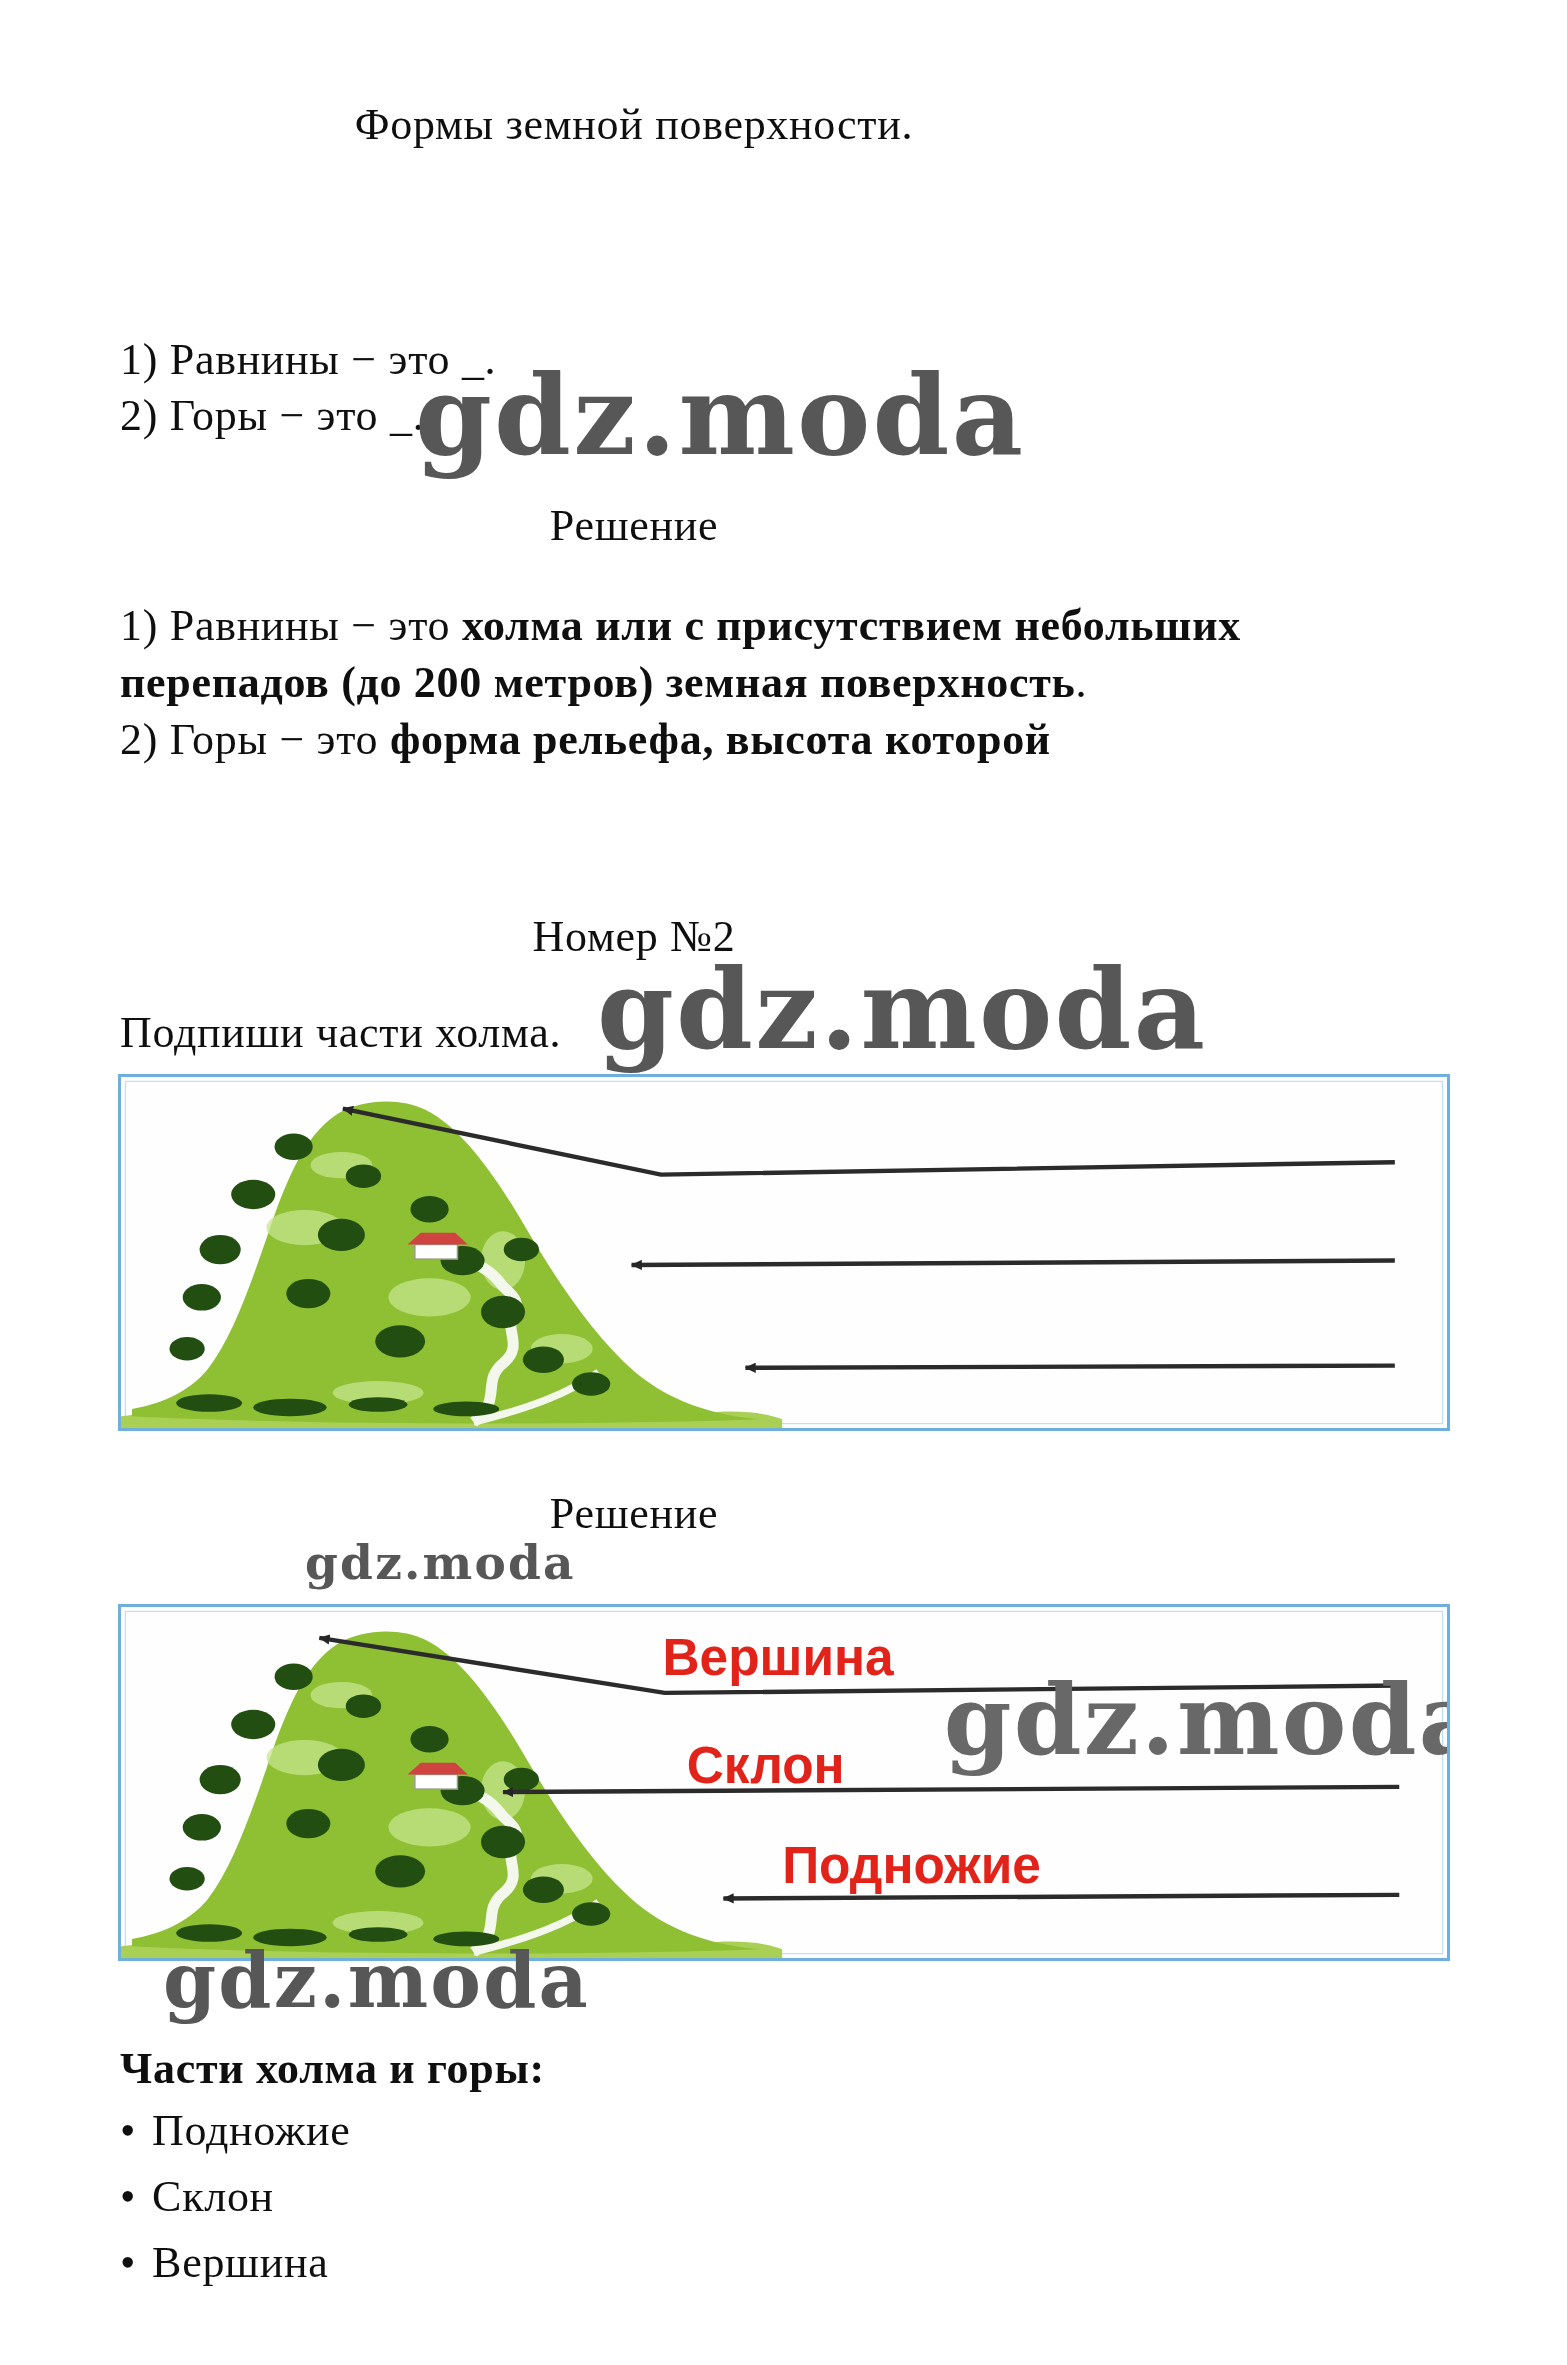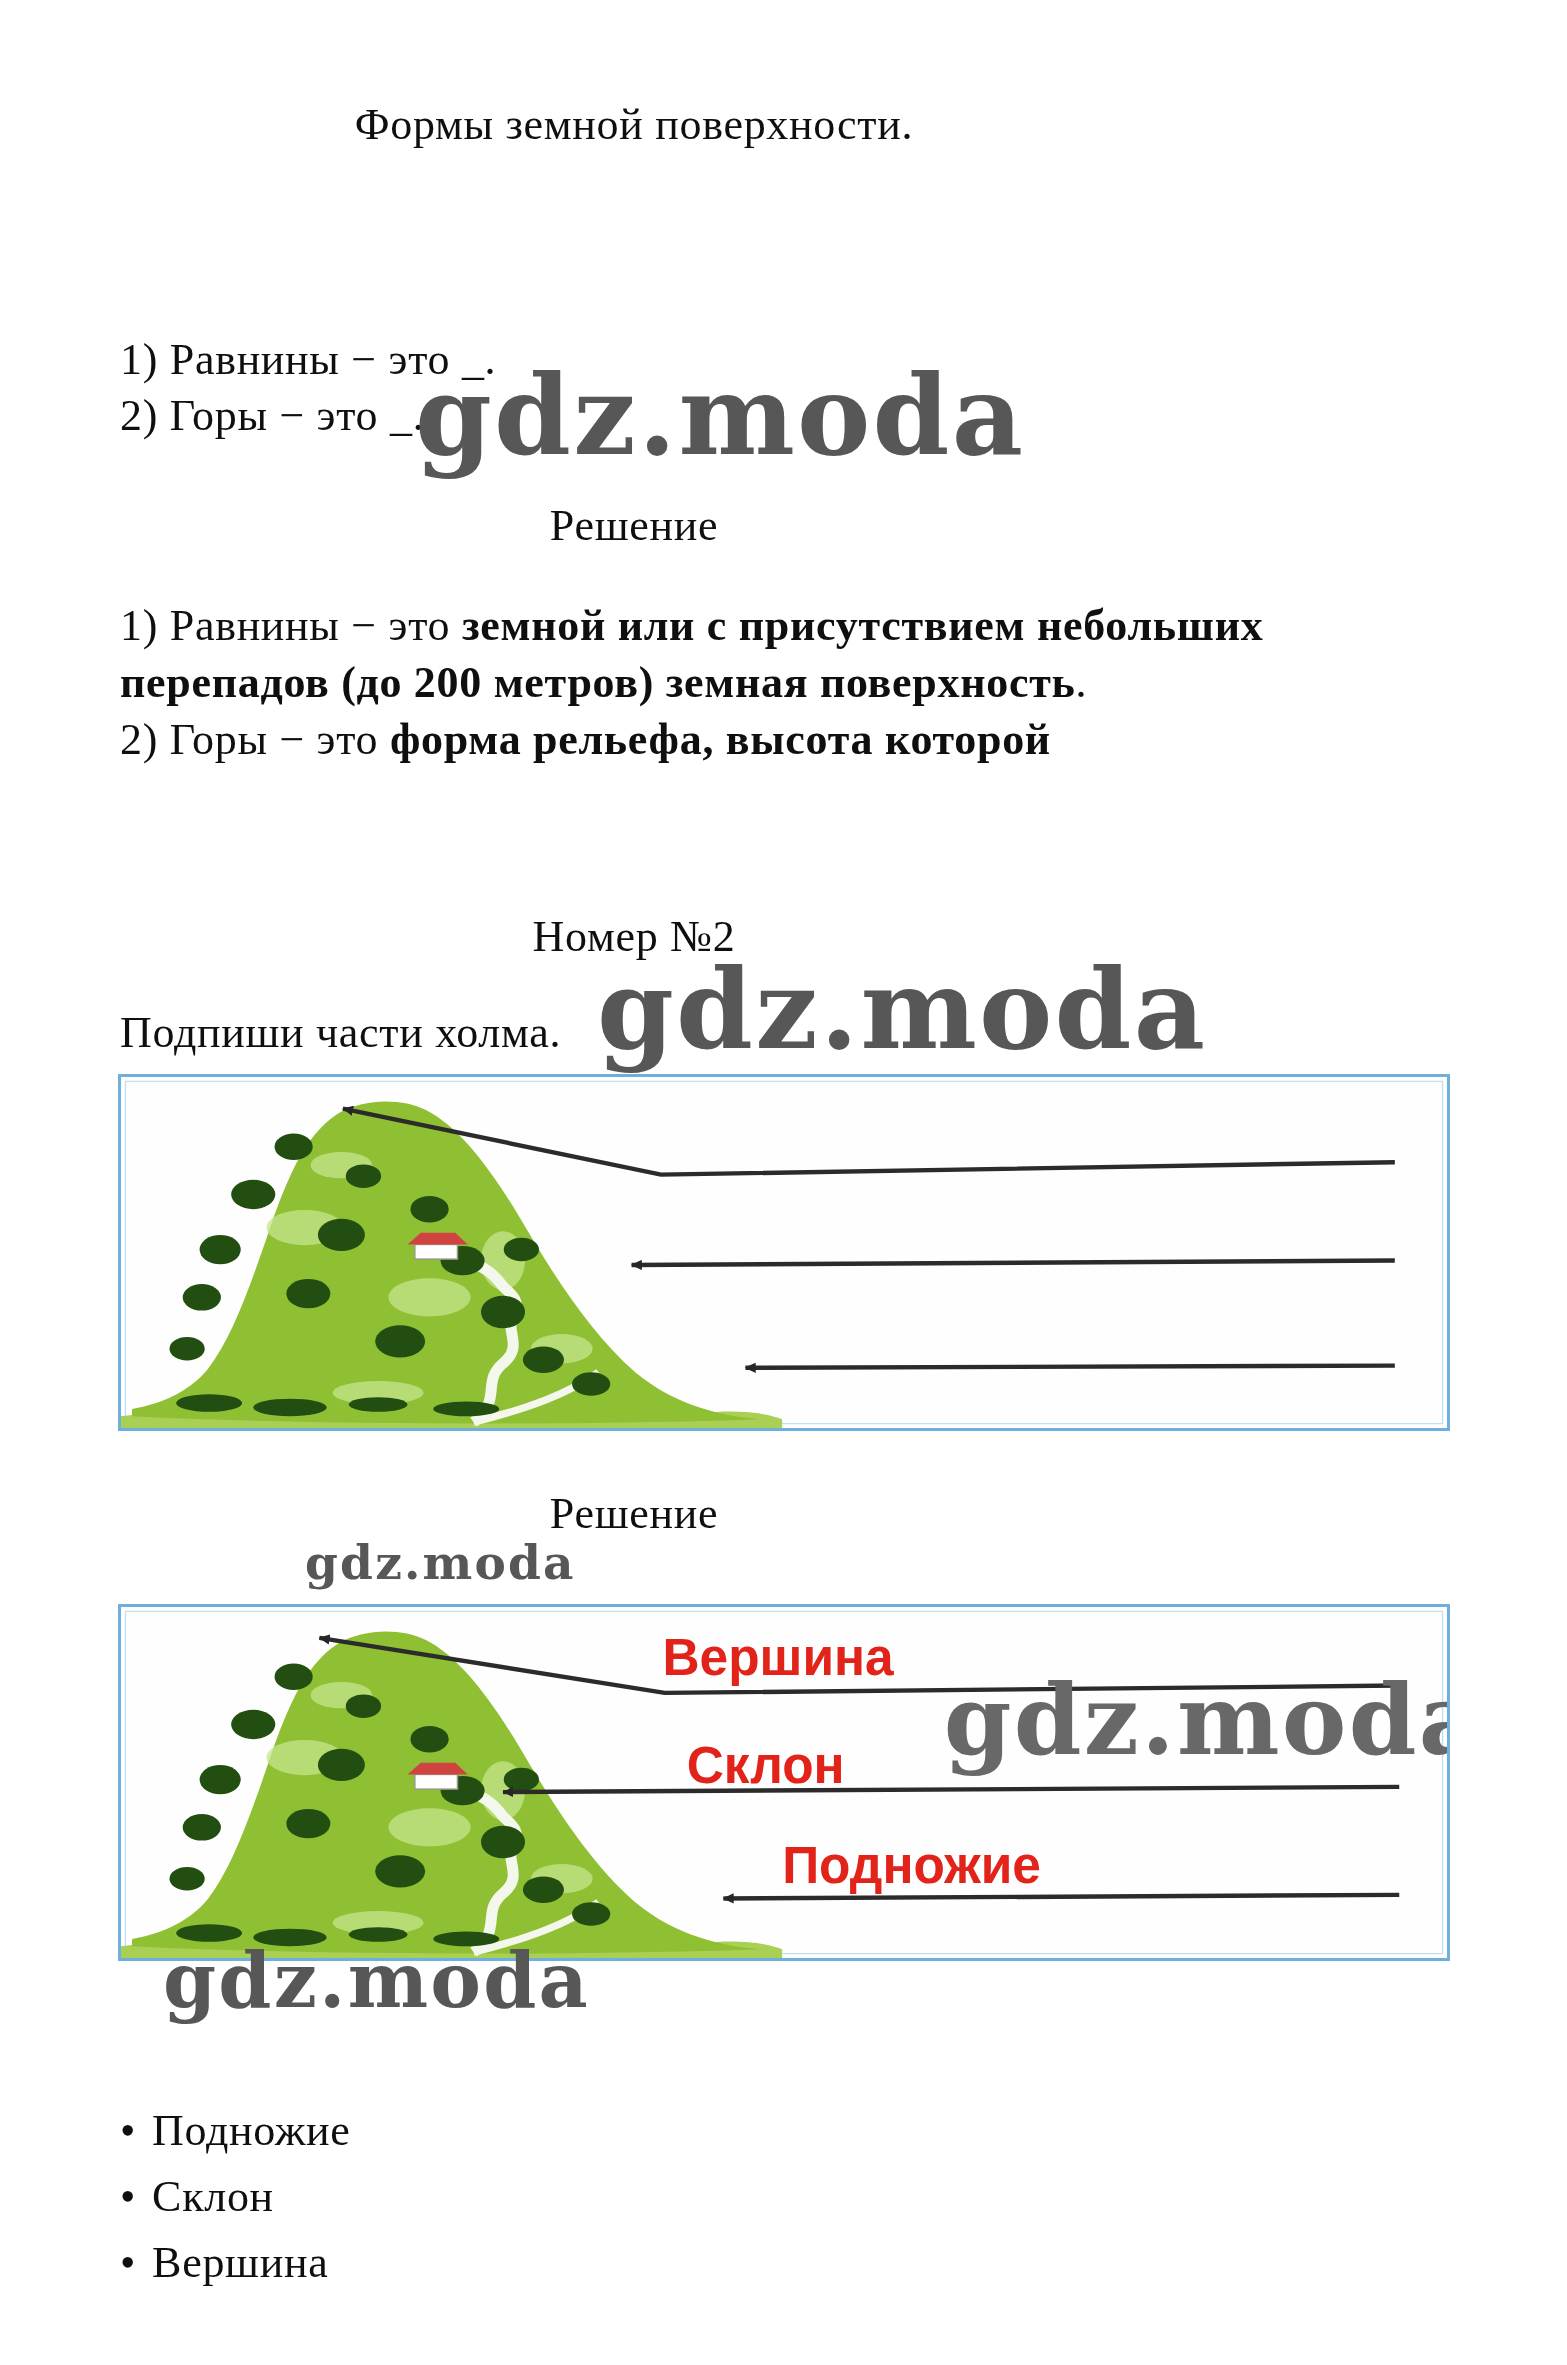--- a/index.html
+++ b/index.html
@@ -51,21 +51,21 @@
   <div class="txt center" style="top:101px;">Формы земной поверхности.</div>
 
 
   <div class="txt left" style="top:336px;">1) Равнины − это _.</div>
   <div class="txt left" style="top:392px;">2) Горы − это _.</div>
 
   <div class="wm" style="left:415px;top:361px;font-size:110px;">gdz.moda</div>
 
   <div class="txt center" style="top:502px;">Решение</div>
 
-  <div class="txt left" style="top:602px;"><span>1) Равнины − это </span><b>земной или с присутствием небольших</b><span></span></div>
+  <div class="txt left" style="top:602px;"><span>1) Равнины − это </span><b>холма или с присутствием небольших</b><span></span></div>
   <div class="txt left" style="top:659px;"><span></span><b>перепадов (до 200 метров) земная поверхность</b><span>.</span></div>
   <div class="txt left" style="top:716px;"><span>2) Горы − это </span><b>форма рельефа, высота которой</b><span></span></div>
 
   <div class="txt center" style="top:913px;">Номер №2</div>
 
   <div class="txt left" style="top:1009px;">Подпиши части холма.</div>
 
   <div class="wm" style="left:597px;top:955px;font-size:110px;">gdz.moda</div>
 
   <div class="figure-box" style="top:1074px;">
@@ -181,18 +181,19 @@
       <text x="1120" y="200" font-size="132" font-weight="bold" font-family="DejaVu Serif, serif" fill="#686868" letter-spacing="3">gdz.moda</text>
 
       <text x="737" y="92" font-size="70" font-weight="bold" font-family="Liberation Sans, sans-serif" fill="#e2231a">Вершина</text>
       <text x="770" y="240" font-size="70" font-weight="bold" font-family="Liberation Sans, sans-serif" fill="#e2231a">Склон</text>
       <text x="900" y="376" font-size="70" font-weight="bold" font-family="Liberation Sans, sans-serif" fill="#e2231a">Подножие</text>
     </svg>
   </div>
 
   <div class="wm" style="left:163px;top:1943px;font-size:76px;">gdz.moda</div>
 
+  <div class="txt left bold" style="top:2045px;">Части холма и горы:</div>
   <div class="txt left bullet-line" style="top:2107px;"><span class="b">•</span><span>Подножие</span></div>
   <div class="txt left bullet-line" style="top:2173px;"><span class="b">•</span><span>Склон</span></div>
   <div class="txt left bullet-line" style="top:2239px;text-align:center;"><span class="b">•</span><span>Вершина</span></div>
 
 </div>
 
 
 </body></html>

